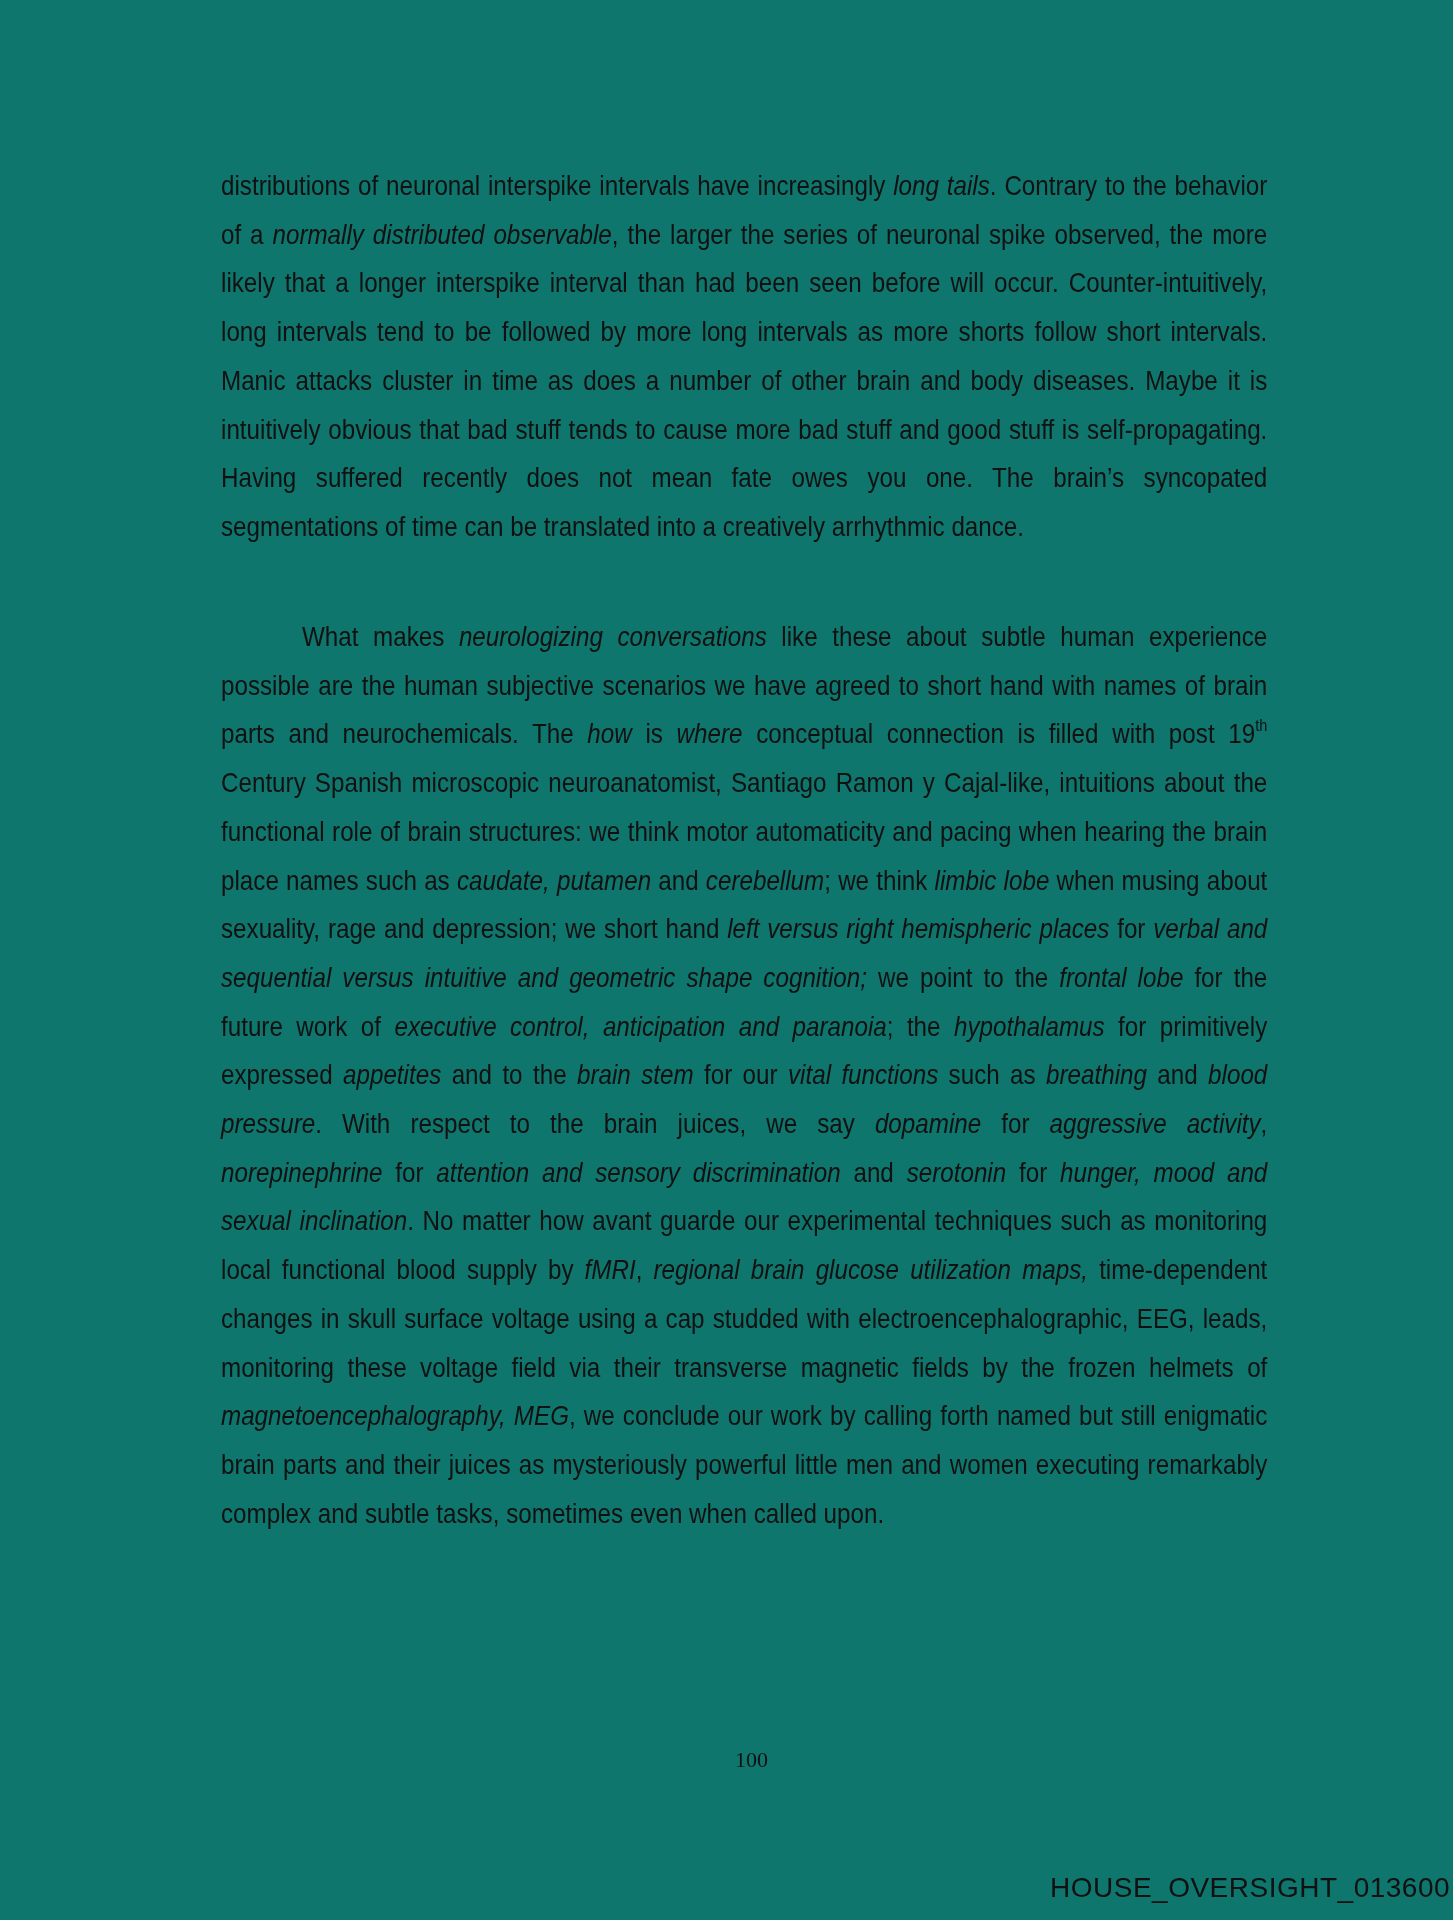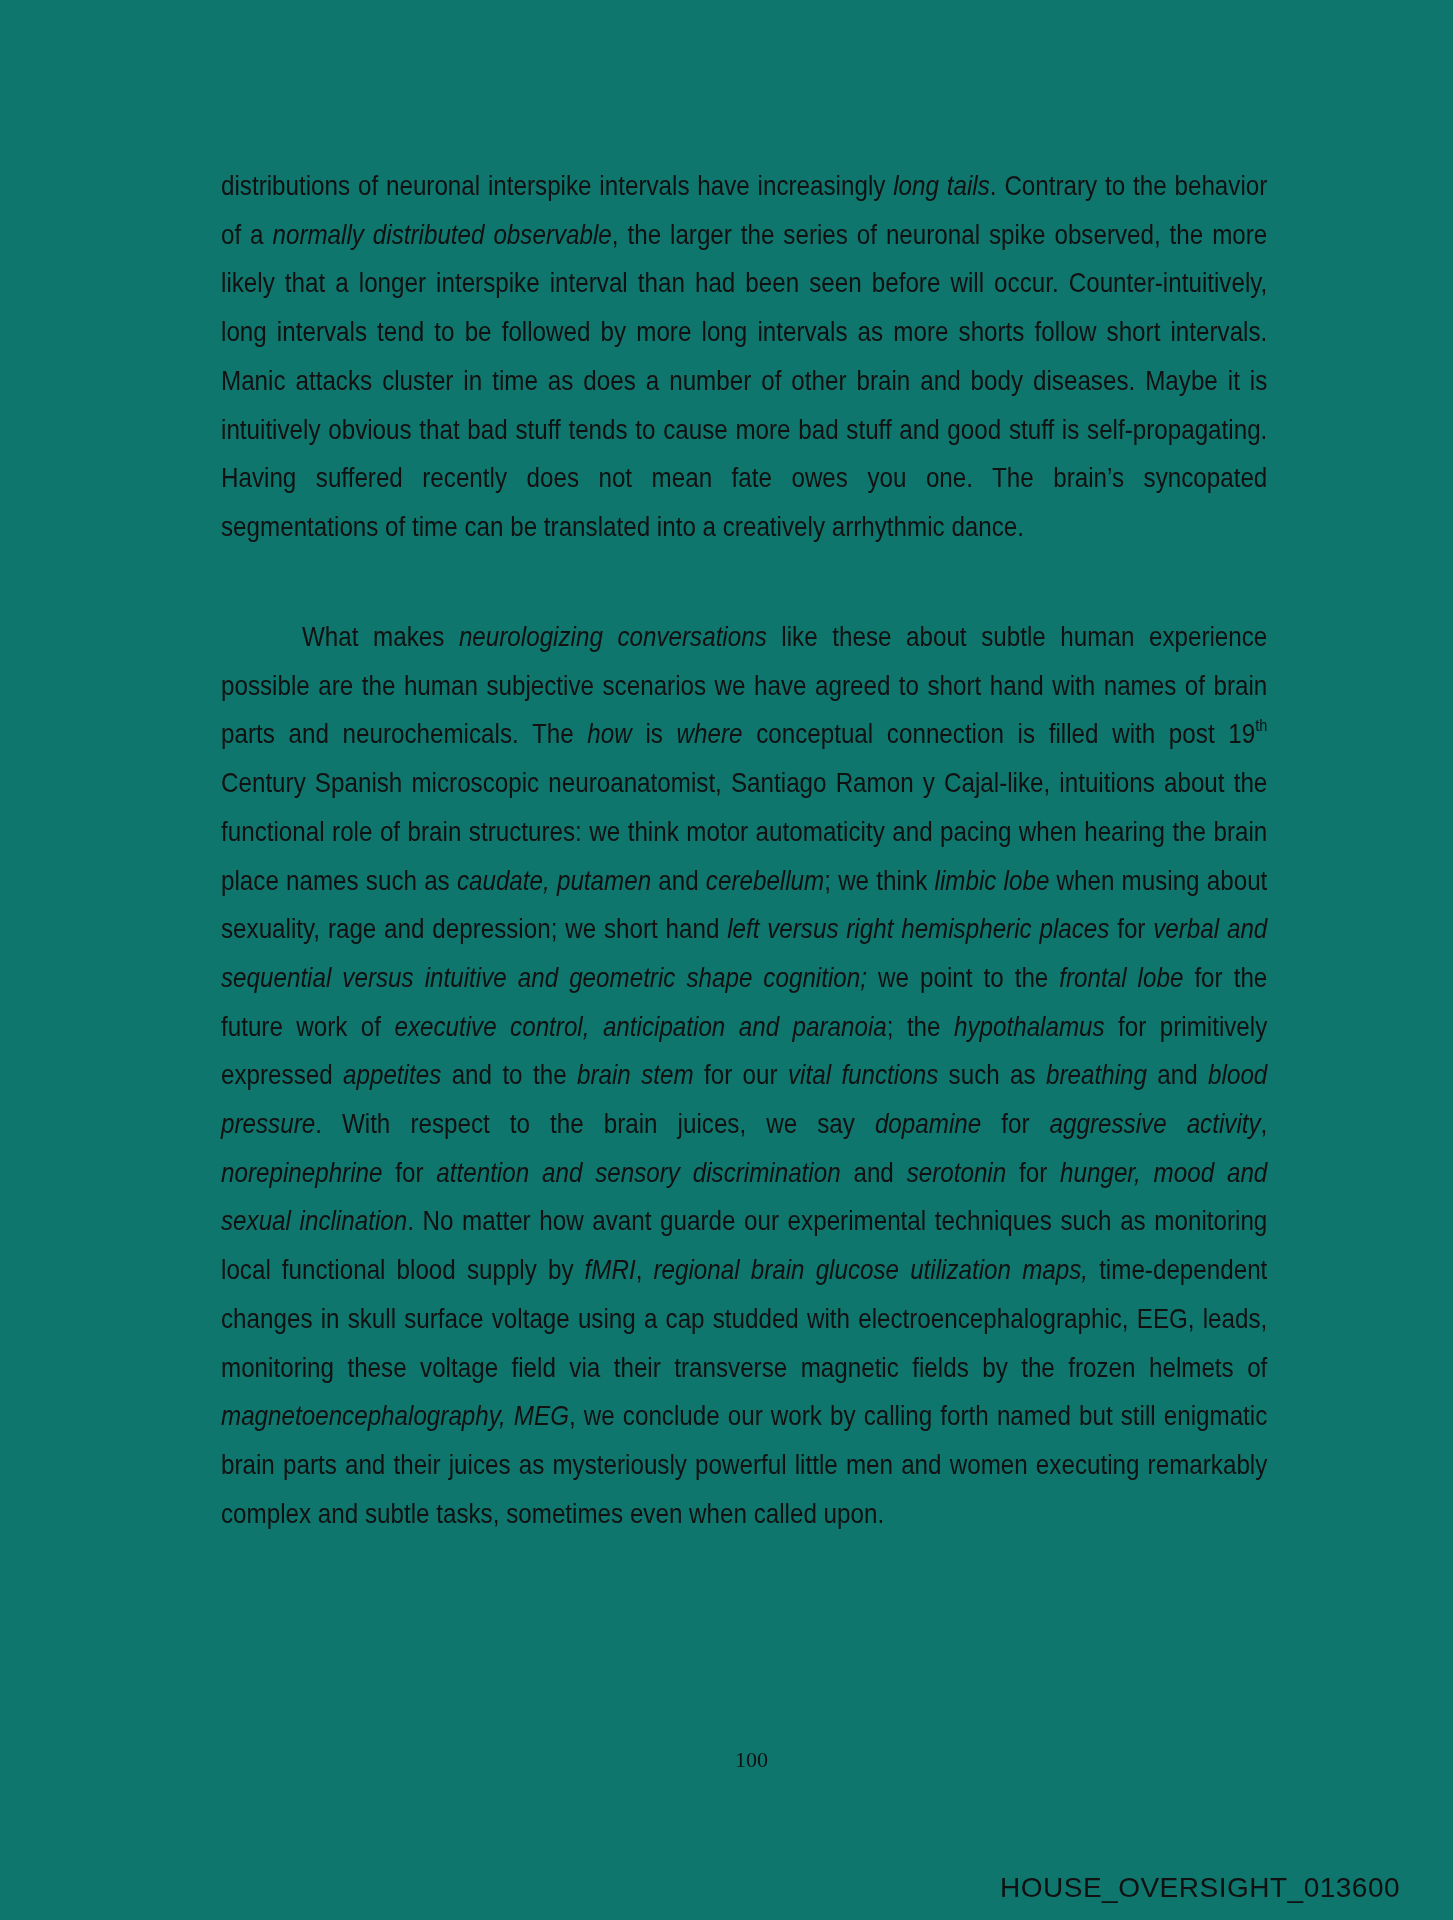--- a/index.html
+++ b/index.html
@@ -15,21 +15,21 @@
   }
   .p1 { top: 162px; }
   .p2 { top: 613px; text-indent: 92px; }
   .body-text i { font-style: italic; }
   sup { font-size: 0.6em; line-height: 0; vertical-align: 0.75em; }
   .page-number {
     position: absolute; left: 0; width: 1453px; top: 1747px; text-align: center;
     font-family: "Liberation Serif", serif; font-size: 22px; color: #111; margin-left: 25px;
   }
   .stamp {
-    position: absolute; left: 1000px; top: 1872px;
+    position: absolute; left: 1050px; top: 1872px;
     font-family: "Liberation Sans", sans-serif; font-size: 28px; color: #111; letter-spacing: 0.5px;
   }
 </style>
 </head>
 <body>
 
 <div class="page">
   <p class="body-text p1"><span>distributions of neuronal interspike intervals have increasingly </span><i>long tails</i><span>. Contrary to the behavior of a </span><i>normally distributed observable</i><span>, the larger the series of neuronal spike observed, the more likely that a longer interspike interval than had been seen before will occur. Counter-intuitively, long intervals tend to be followed by more long intervals as more shorts follow short intervals. Manic attacks cluster in time as does a number of other brain and body diseases. Maybe it is intuitively obvious that bad stuff tends to cause more bad stuff and good stuff is self-propagating. Having suffered recently does not mean fate owes you one. The brain’s syncopated segmentations of time can be translated into a creatively arrhythmic dance.</span></p>
   <p class="body-text p2"><span>What makes </span><i>neurologizing conversations</i><span> like these about subtle human experience possible are the human subjective scenarios we have agreed to short hand with names of brain parts and neurochemicals. The </span><i>how</i><span> is </span><i>where</i><span> conceptual connection is filled with post 19</span><sup>th</sup><span> Century Spanish microscopic neuroanatomist, Santiago Ramon y Cajal-like, intuitions about the functional role of brain structures: we think motor automaticity and pacing when hearing the brain place names such as </span><i>caudate, putamen</i><span> and </span><i>cerebellum</i><span>; we think </span><i>limbic lobe</i><span> when musing about sexuality, rage and depression; we short hand </span><i>left versus right hemispheric places</i><span> for </span><i>verbal and sequential versus intuitive and geometric shape cognition;</i><span> we point to the </span><i>frontal lobe</i><span> for the future work of </span><i>executive control, anticipation and paranoia</i><span>; the </span><i>hypothalamus</i><span> for primitively expressed </span><i>appetites</i><span> and to the </span><i>brain stem</i><span> for our </span><i>vital functions</i><span> such as </span><i>breathing</i><span> and </span><i>blood pressure</i><span>. With respect to the brain juices, we say </span><i>dopamine</i><span> for </span><i>aggressive activity</i><span>, </span><i>norepinephrine</i><span> for </span><i>attention and sensory discrimination</i><span> and </span><i>serotonin</i><span> for </span><i>hunger, mood and sexual inclination</i><span>. No matter how avant guarde our experimental techniques such as monitoring local functional blood supply by </span><i>fMRI</i><span>, </span><i>regional brain glucose utilization maps,</i><span> time-dependent changes in skull surface voltage using a cap studded with electroencephalographic, EEG, leads, monitoring these voltage field via their transverse magnetic fields by the frozen helmets of </span><i>magnetoencephalography, MEG</i><span>, we conclude our work by calling forth named but still enigmatic brain parts and their juices as mysteriously powerful little men and women executing remarkably complex and subtle tasks, sometimes even when called upon.</span></p>
   <div class="page-number">100</div>

